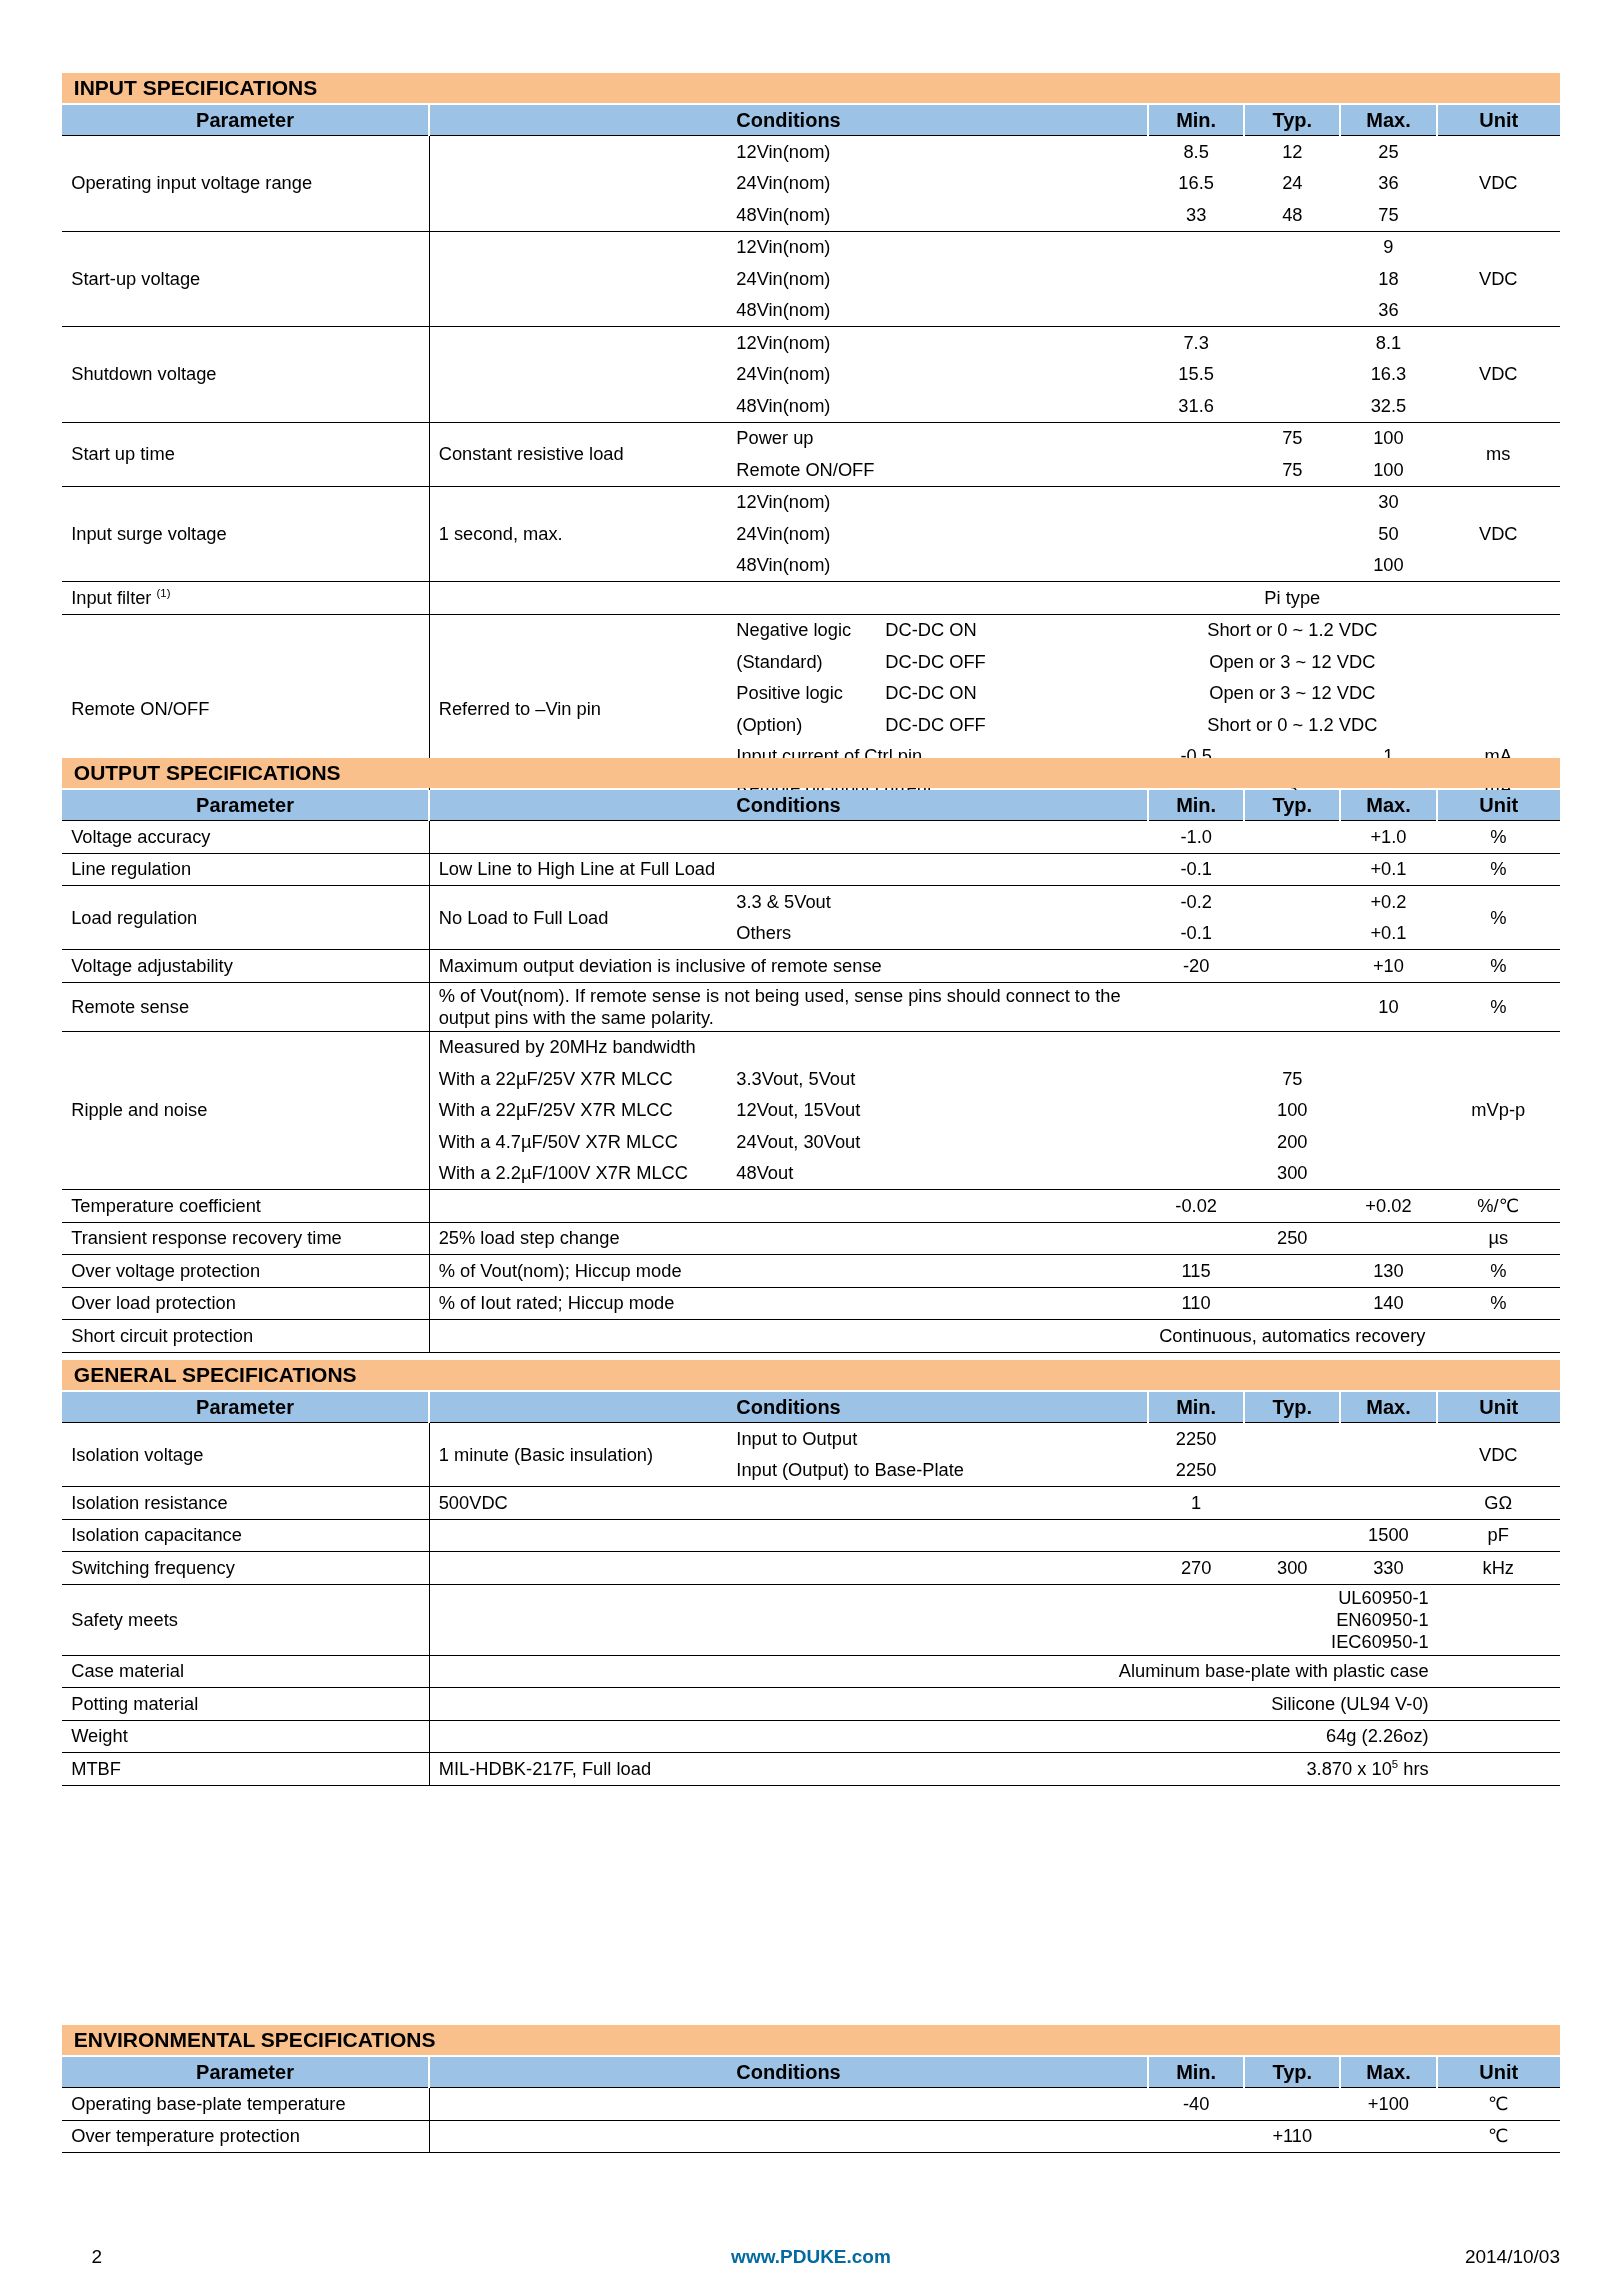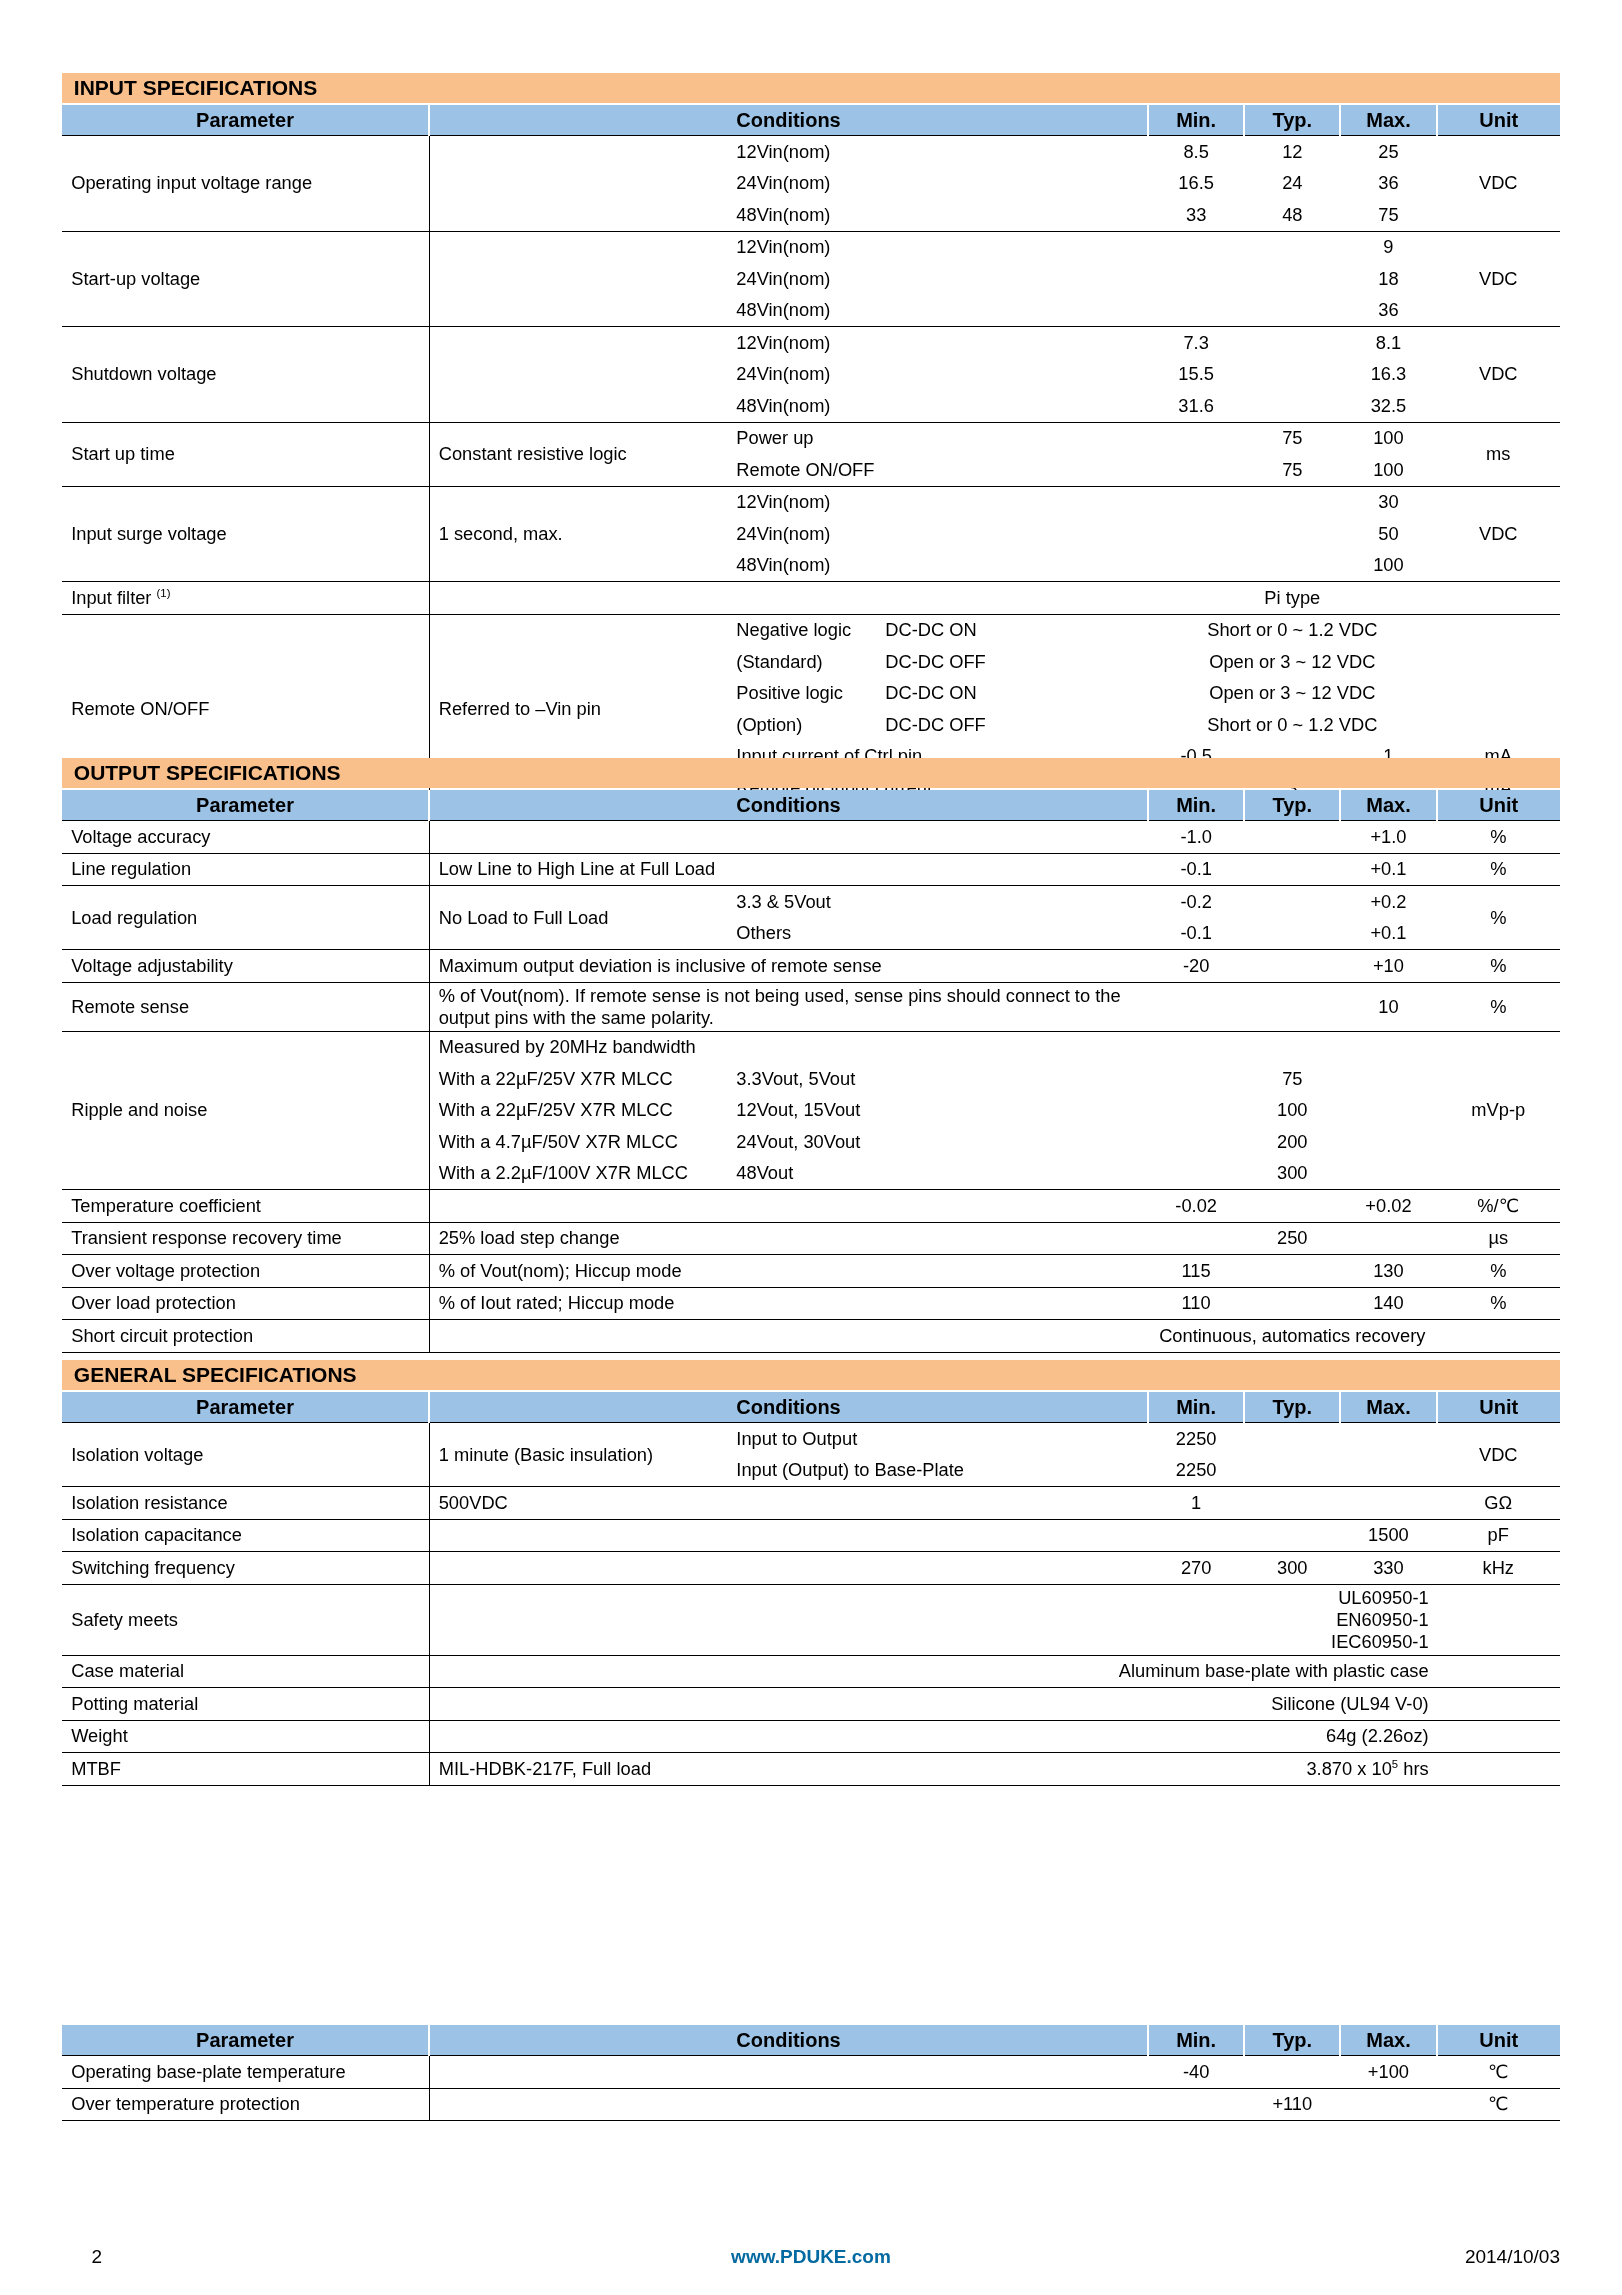--- a/index.html
+++ b/index.html
@@ -124,21 +124,21 @@
     </tr>
     <tr>
       <td class="cb">48Vin(nom)</td>
       <td class="n">31.6</td>
       <td class="n"></td>
       <td class="n">32.5</td>
     </tr>
 
     <tr class="g">
       <td class="p" rowspan="2">Start up time</td>
-      <td class="ca" rowspan="2">Constant resistive logic</td>
+      <td class="ca" rowspan="2">Constant resistive load</td>
       <td class="cb">Power up</td>
       <td class="n"></td>
       <td class="n">75</td>
       <td class="n">100</td>
       <td class="u" rowspan="2">ms</td>
     </tr>
     <tr>
       <td class="cb">Remote ON/OFF</td>
       <td class="n"></td>
       <td class="n">75</td>
@@ -488,20 +488,21 @@
       <td class="p">MTBF</td>
       <td class="ca" colspan="2">MIL-HDBK-217F, Full load</td>
       <td class="mr" colspan="3"><span>3.870 x 10</span><sup>5</sup><span> hrs</span></td>
       <td class="u"></td>
     </tr>
     </tbody>
   </table>
 </section>
 
 <section class="spec" style="top:2025px">
+  <div class="titlebar">ENVIRONMENTAL SPECIFICATIONS</div>
   <table class="grid">
     <colgroup>
       <col style="width:24.5%">
         <col style="width:19.9%">
         <col style="width:28.1%">
       <col style="width:6.42%">
         <col style="width:6.42%">
         <col style="width:6.42%">
         <col style="width:8.24%">
     </colgroup>

